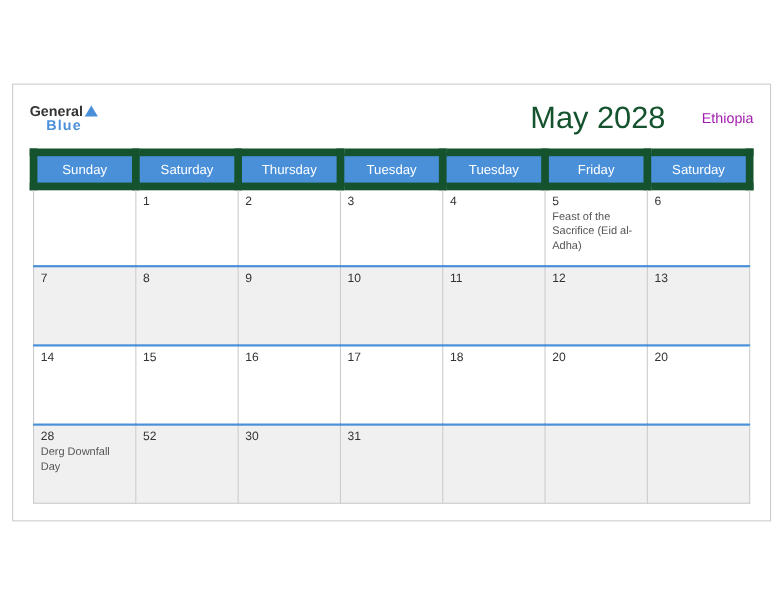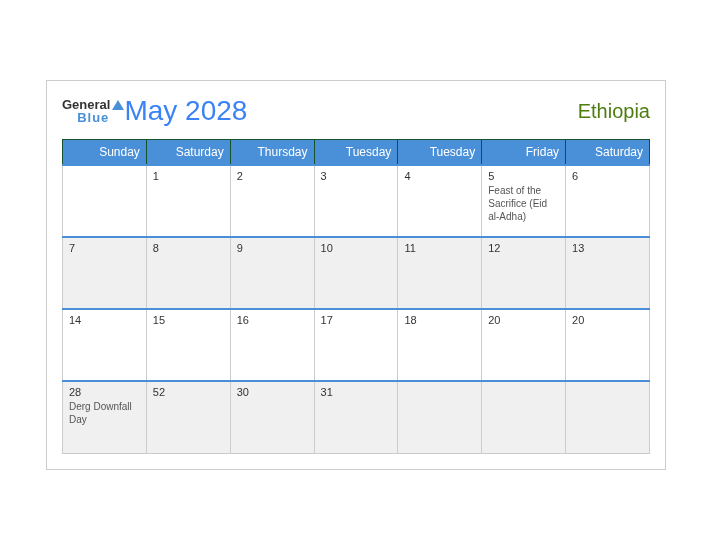--- a/index.html
+++ b/index.html
@@ -6,21 +6,21 @@
     body {
       font-family: Arial, sans-serif;
       background: #fff;
       width: 712px;
       height: 550px;
       display: flex;
       align-items: center;
       justify-content: center;
     }
     .calendar-container {
-      width: 620px;
+      width: 690px;
       background: #fff;
       border: 1px solid #ccc;
       padding: 10px 15px 15px;
     }
     .header {
       display: flex;
       align-items: center;
       justify-content: space-between;
       margin-bottom: 8px;
       padding: 4px 0;
@@ -50,42 +50,42 @@
     .logo-blue-text {
       color: #4a90d9;
       font-size: 13px;
       font-weight: bold;
       letter-spacing: 1px;
       text-align: center;
     }
     .month-title {
       font-size: 28px;
       font-weight: normal;
-      color: #3b82f6;
-      text-align: left;
+      color: #14532d;
+      text-align: right;
       flex: 1;
     }
     .country {
-      font-size: 20px;
-      color: #4d7c0f;
+      font-size: 13px;
+      color: #a21caf;
       text-align: right;
       min-width: 80px;
     }
     table {
       width: 100%;
       border-collapse: collapse;
     }
     thead tr th {
       background: #4a90d9;
       color: #fff;
       font-size: 12px;
       font-weight: normal;
       padding: 5px 6px;
-      text-align: right;
-      border: 1px solid #14532d;
+      text-align: center;
+      border: 7px solid #14532d;
     }
     tbody tr {
       height: 72px;
       vertical-align: top;
     }
     tbody tr td {
       border: 1px solid #ccc;
       padding: 4px 6px;
       font-size: 11px;
       color: #333;

